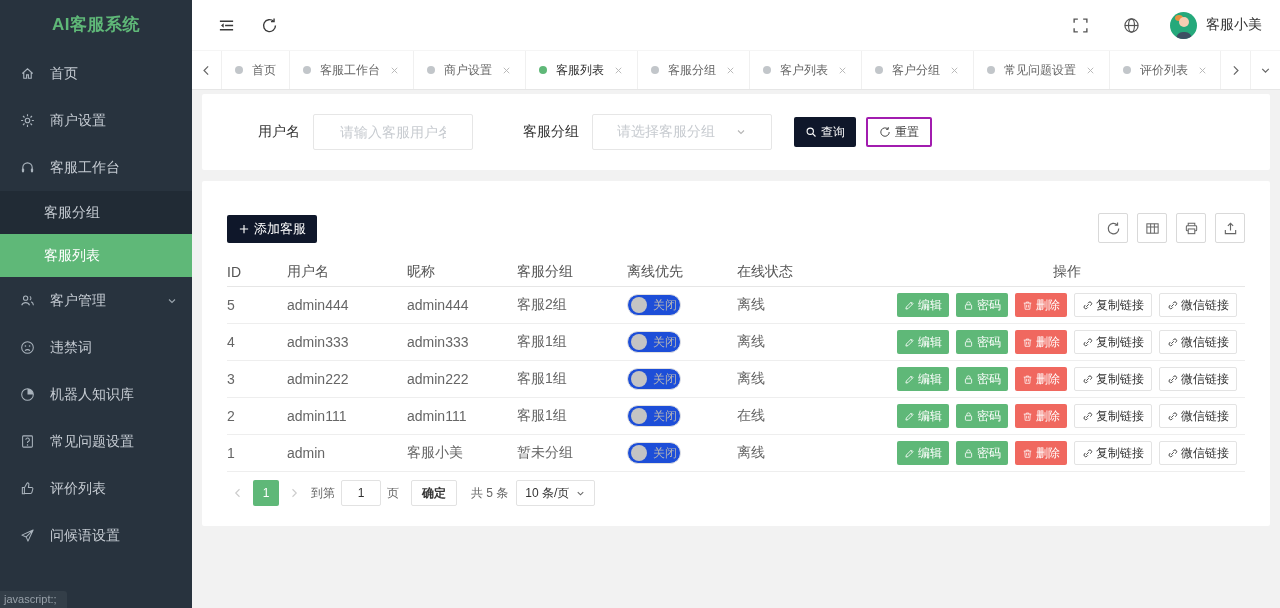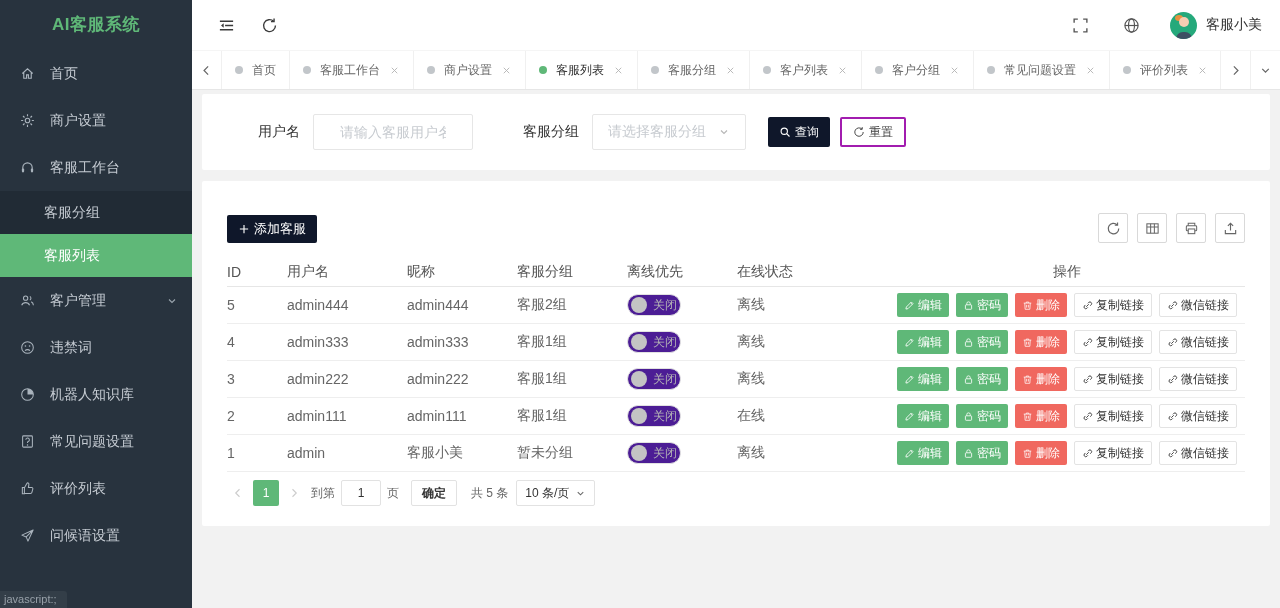--- a/index.html
+++ b/index.html
@@ -46,21 +46,21 @@
   .tab .tab-close { width:11px; height:11px; color:#b3b3b3; margin-left:9px; cursor:pointer; }
 
   
   .content { flex:1; padding:4px 10px 0 10px; overflow:hidden; }
   .card { background:#fff; border-radius:2px; }
   .search-card { height:76px; display:flex; align-items:center; padding-left:56px; margin-bottom:11px; }
   .form-label { font-size:14px; color:#333; margin-right:13px; }
   .form-input { width:160px; height:36px; border:1px solid #e6e6e6; border-radius:2px; padding:0 26px; font-size:14px; color:#333; outline:none; }
   .form-input::placeholder { color:#c7cbd0; }
   .spacer50 { width:50px; }
-  .form-select { width:154px; height:36px; border:1px solid #e6e6e6; border-radius:2px; display:flex; align-items:center; padding:0 15px; font-size:14px; color:#c7cbd0; cursor:pointer; }
+  .form-select { width:180px; height:36px; border:1px solid #e6e6e6; border-radius:2px; display:flex; align-items:center; padding:0 24px; font-size:14px; color:#c7cbd0; cursor:pointer; }
   .form-select .caret { margin-left:auto; width:12px; height:12px; color:#b6b6b6; }
   .btn { display:inline-flex; align-items:center; justify-content:center; height:30px; border-radius:2px; font-size:12px; cursor:pointer; border:none; padding:0 11px; }
   .btn svg { width:12px; height:12px; margin-right:4px; }
   .btn-green { background:#0f172a; color:#fff; }
   .btn-plain { background:#fff; border:2px solid #a21caf; color:#444; }
   .search-card .btn-green { margin-left:22px; }
   .search-card .btn-plain { margin-left:10px; }
 
   .table-card { height:345px; padding:0 25px; display:flex; flex-direction:column; }
   .table-toolbar { margin-top:32px; display:flex; align-items:flex-end; }
@@ -74,21 +74,21 @@
   .trow.thead { color:#555; height:29px; border-bottom:1px solid #e6e6e6; }
   .th-actions { text-align:center; }
   .cell { padding-right:8px; white-space:nowrap; overflow:hidden; }
   .actions-cell { display:flex; align-items:center; gap:7px; }
   .abtn { height:24px; padding:0 7px; font-size:12px; border-radius:2px; display:inline-flex; align-items:center; cursor:pointer; border:none; }
   .abtn svg { width:11px; height:11px; margin-right:3px; }
   .abtn.green { background:#5FB878; color:#fff; }
   .abtn.red { background:#F0685F; color:#fff; }
   .abtn.plain { background:#fff; border:1px solid #e3e3e3; color:#333; }
 
-  .switch { width:54px; height:22px; border:1px solid #e2e2e2; border-radius:20px; background:#4c1d95; display:inline-flex; align-items:center; cursor:pointer; position:relative; padding-left:3px; }
+  .switch { width:54px; height:22px; border:1px solid #e2e2e2; border-radius:20px; background:#1d4ed8; display:inline-flex; align-items:center; cursor:pointer; position:relative; padding-left:3px; }
   .knob { width:16px; height:16px; border-radius:50%; background:#c4c4c4; flex-shrink:0; }
   .switch-label { font-size:12px; color:#b5b5b5; margin-left:6px; }
 
   .pagination { margin-top:8px; display:flex; align-items:center; font-size:12px; color:#666; }
   .pg-arrow { width:22px; height:26px; display:flex; align-items:center; justify-content:center; color:#ccc; cursor:pointer; }
   .pg-arrow svg { width:12px; height:12px; }
   .pg-current { width:26px; height:26px; background:#5FB878; color:#fff; border-radius:2px; display:flex; align-items:center; justify-content:center; margin:0 4px; cursor:default; }
   .pg-text { margin:0 6px; white-space:nowrap; }
   .pg-input { width:40px; height:26px; border:1px solid #e2e2e2; border-radius:2px; text-align:center; font-size:12px; color:#333; outline:none; }
   .pg-confirm { height:26px; padding:0 10px; background:#fff; border:1px solid #e2e2e2; border-radius:2px; font-size:12px; font-weight:bold; color:#333; cursor:pointer; margin:0 6px; }

